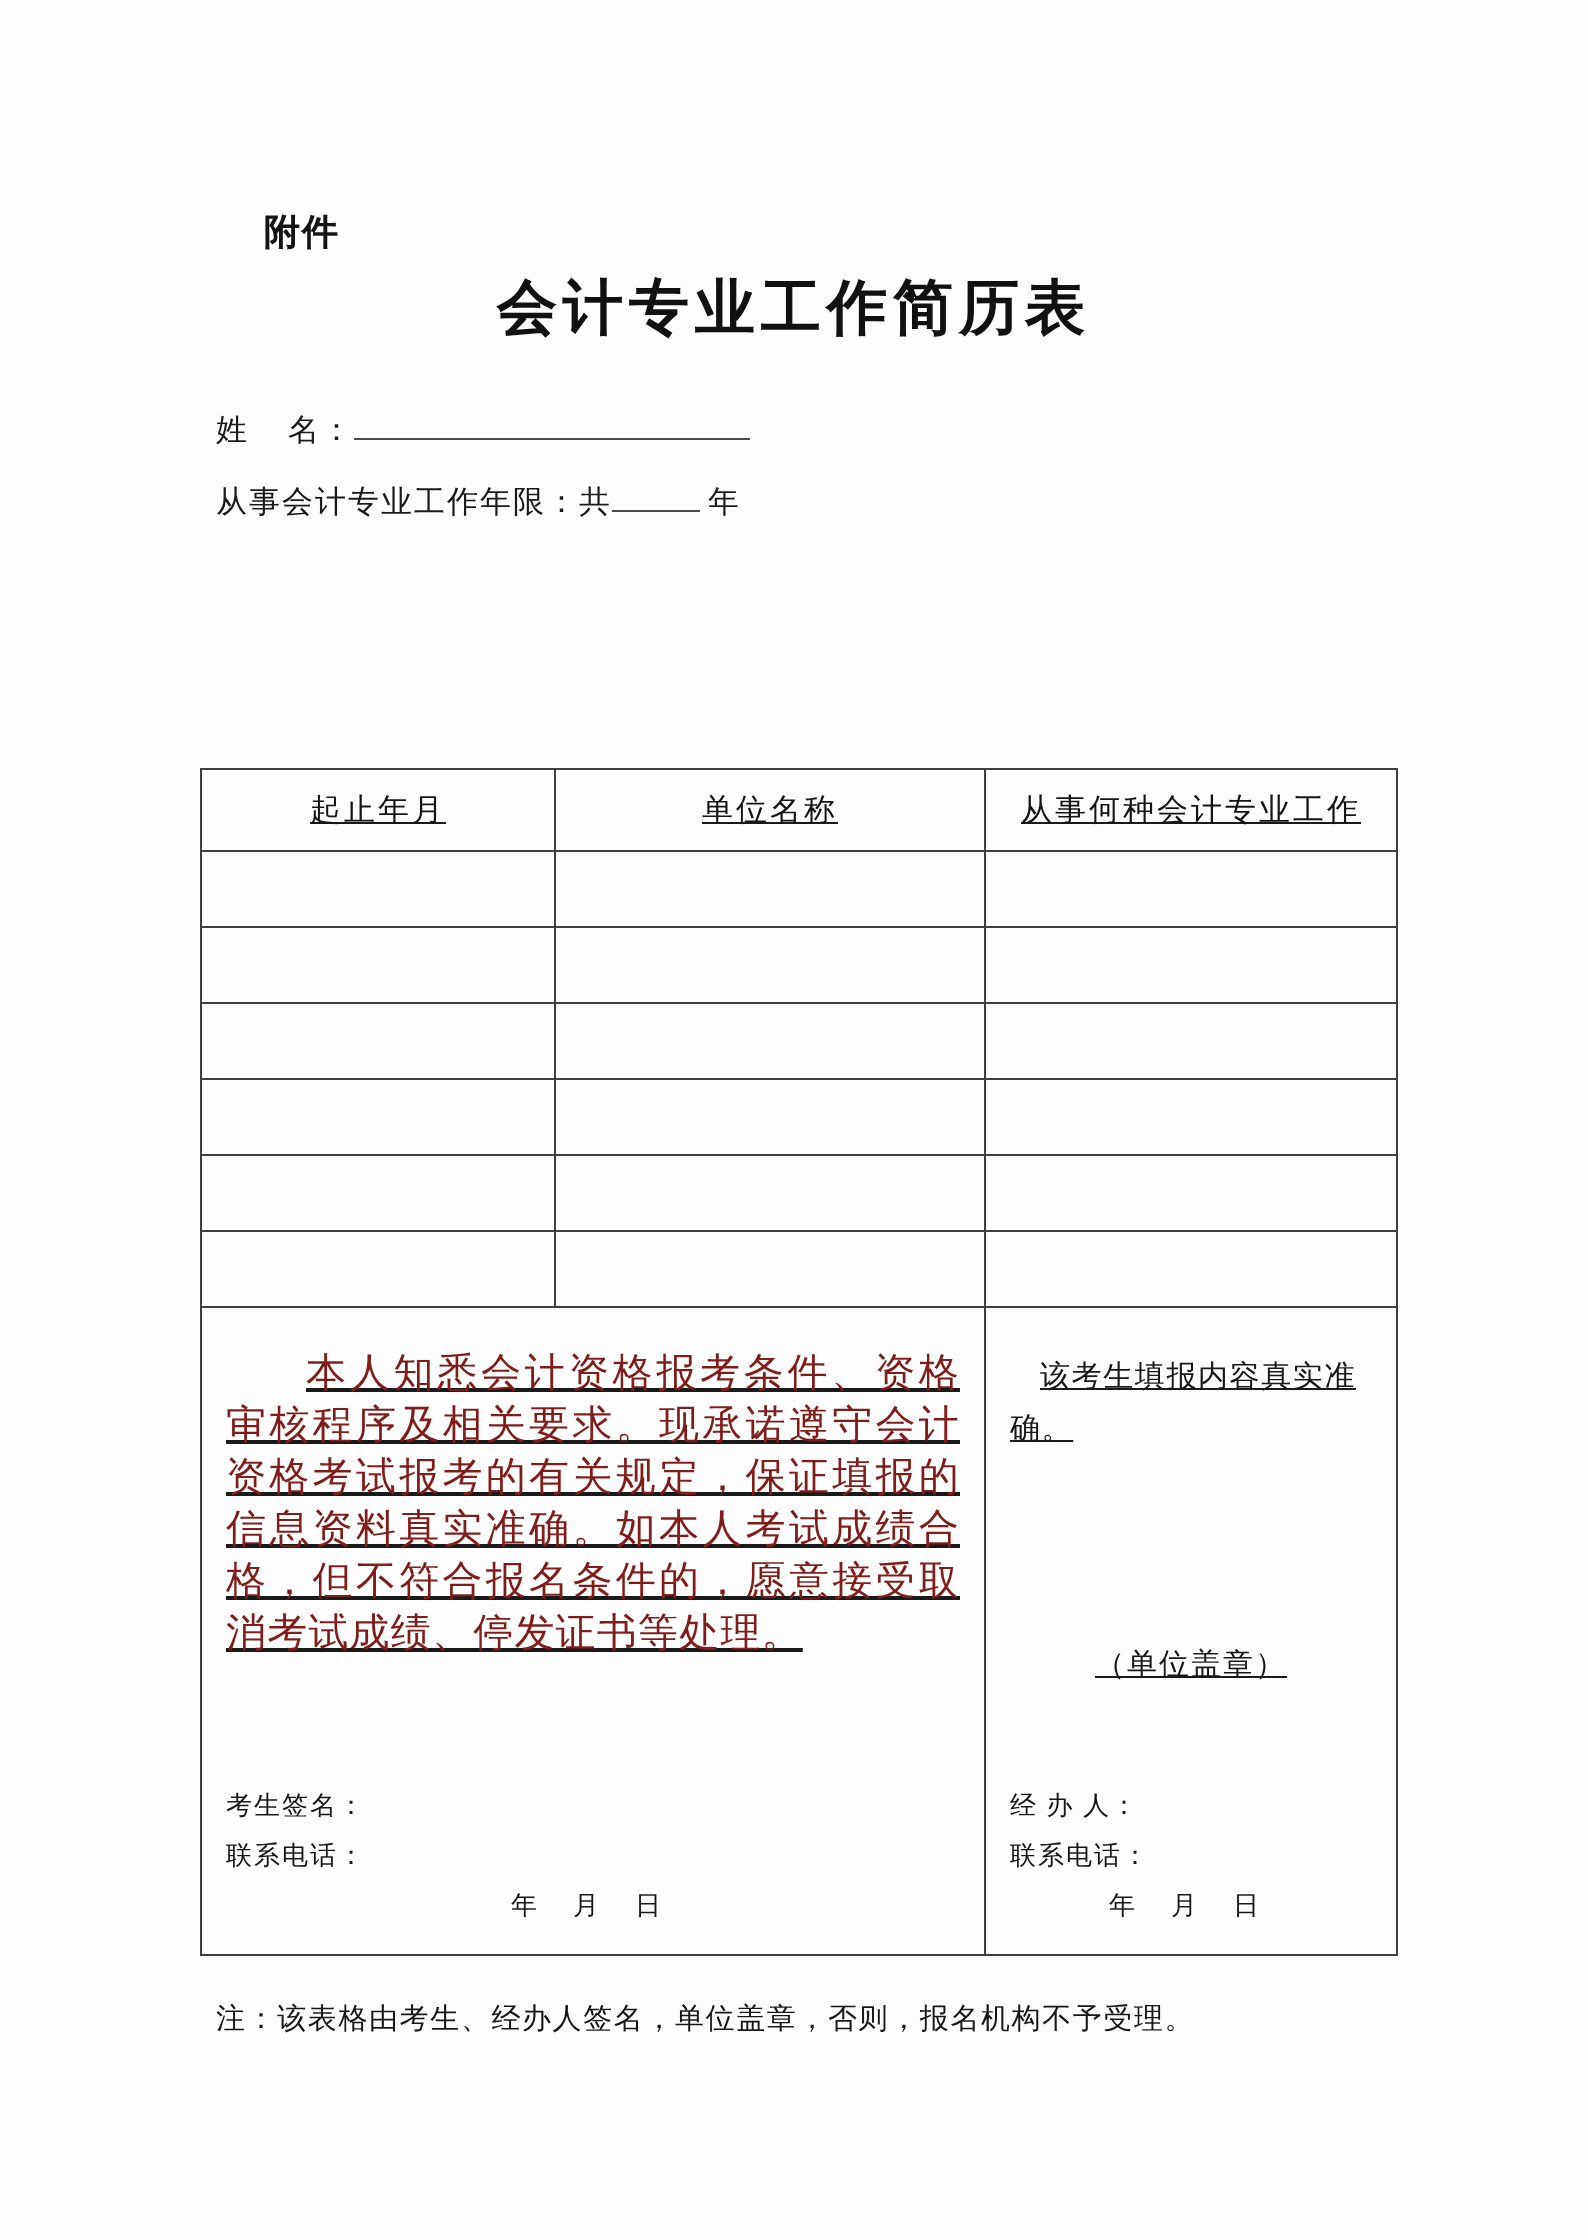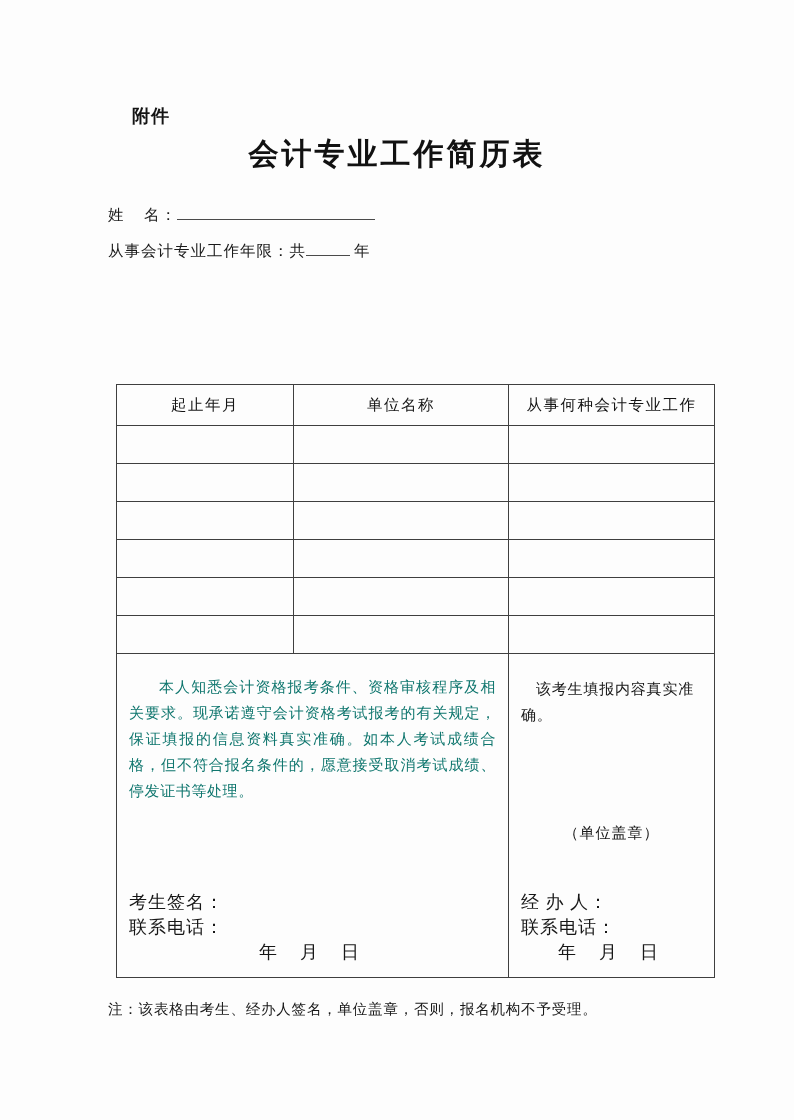--- a/index.html
+++ b/index.html
@@ -69,25 +69,26 @@
   .rule-mid  { width: 196px; }
   .rule-short{ width: 44px; }
   .field-suffix {
     margin-left: 4px;
     white-space: pre;
   }
 
   
   .resume-table {
     position: absolute;
-    left: 116px;
+    left: 100px;
     top: 384px;
     width: 598px;
     border-collapse: collapse;
     table-layout: fixed;
+    text-decoration: underline;
   }
   .resume-table td, .resume-table th {
     border: 1px solid #3f3f3f;
     padding: 0;
   }
   .resume-table th {
     height: 40px;
     font-size: 15.5px;
     font-weight: normal;
     letter-spacing: 1.5px;
@@ -100,36 +101,36 @@
   .col-b { width: 215px; }
   .col-c { width: 206px; }
 
   .statement-cell {
     vertical-align: top;
     height: 323px;
     position: relative;
   }
   .stmt-inner {
     padding: 20px 12px 0 12px;
-    font-size: 15px;
+    font-size: 20px;
     line-height: 26px;
     letter-spacing: 0.6px;
     text-align: justify;
-    color: #0f766e;
+    color: #7f1d1d;
   }
   .stmt-inner p {
     margin: 0;
     text-indent: 2em;
   }
   .sig-block {
     position: absolute;
     left: 12px;
     right: 12px;
     bottom: 12px;
-    font-size: 18px;
+    font-size: 13px;
     letter-spacing: 1px;
     line-height: 25px;
     color: #171717;
   }
   .sig-line { white-space: pre; }
   .date-line {
     text-align: center;
     white-space: pre;
     padding-right: 6px;
   }

